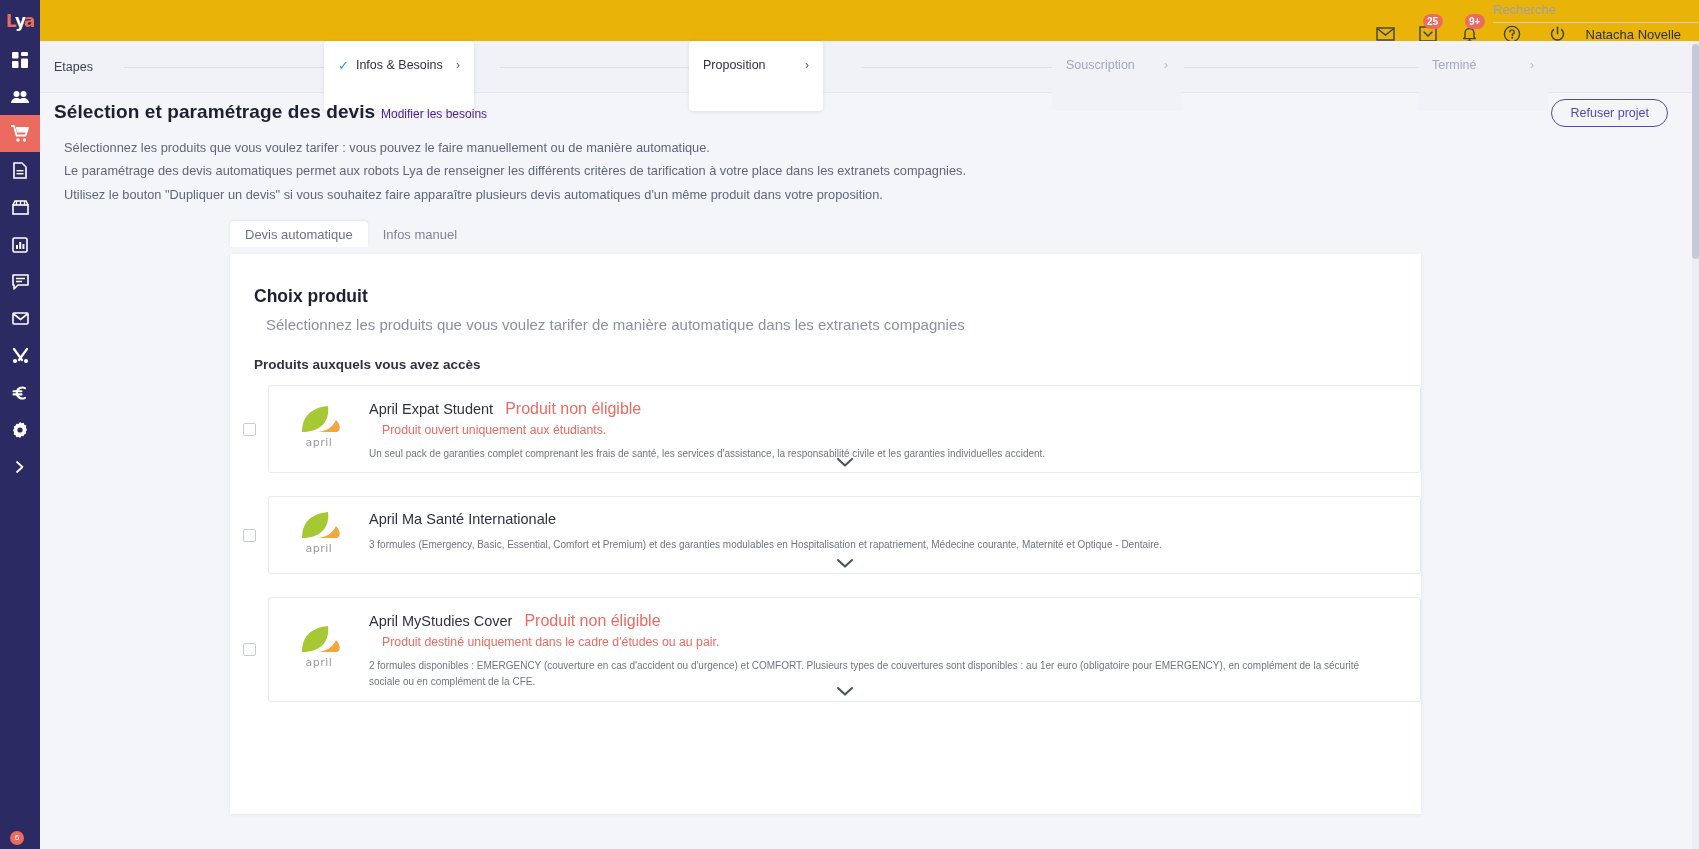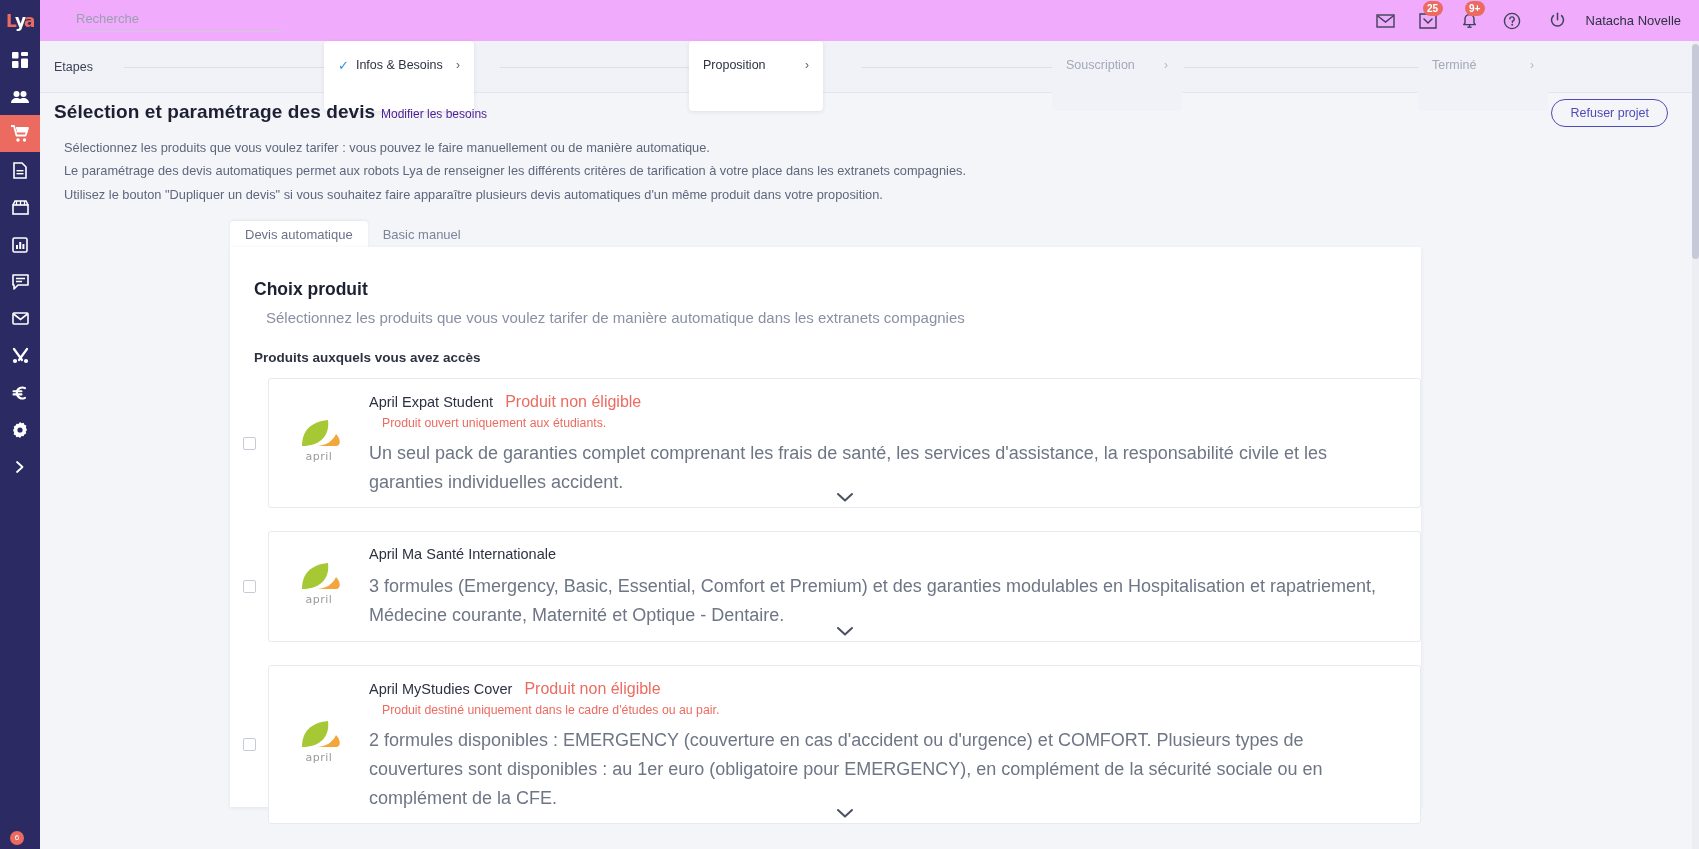--- a/index.html
+++ b/index.html
@@ -35,22 +35,22 @@
     position: absolute; left: 10px; bottom: 4px;
     width: 14px; height: 14px; border-radius: 50%;
     background: #ec6b61; color: #fff;
     font-size: 8px; line-height: 14px; text-align: center;
   }
 
   
   #topbar {
     position: absolute; left: 40px; top: 0;
     width: 1659px; height: 41px;
-    background: #f0abfc;
-    display: flex; align-items: center;
+    background: #eab308;
+    display: flex; align-items: flex-end; flex-direction: column;
   }
   #search-wrap {
     margin-left: 36px;
     width: 206px;
     border-bottom: 1px solid #c9ccd8;
     padding-bottom: 4px;
   }
   #search-input {
     border: none; outline: none; background: transparent;
     font-family: "Liberation Sans", sans-serif;
@@ -153,21 +153,21 @@
     border-radius: 4px 4px 0 0;
     cursor: pointer;
   }
   .tab.active {
     background: #ffffff; color: #6b7288;
     box-shadow: 0 -1px 3px rgba(40,45,80,.07);
   }
 
   
   #panel {
-    position: absolute; left: 230px; top: 247px;
+    position: absolute; left: 230px; top: 254px;
     width: 1191px; min-height: 560px;
     background: #ffffff;
     box-shadow: 0 1px 4px rgba(40,45,80,.07);
   }
   #panel-title {
     position: absolute; left: 24px; top: 32px;
     font-size: 17.5px; font-weight: bold; color: #1d2033;
   }
   #panel-sub {
     position: absolute; left: 36px; top: 62px;
@@ -219,21 +219,21 @@
     display: flex; align-items: baseline; gap: 12px;
     margin-bottom: 5px;
   }
   .prod-name { font-size: 14.5px; color: #2d3142; }
   .prod-badge { font-size: 16px; color: #ec6b61; }
   .prod-warn {
     font-size: 12.3px; color: #ec6b61;
     margin: 0 0 9px 13px;
   }
   .prod-desc {
-    font-size: 18px; color: #6e7585; line-height: 1.62;
+    font-size: 10px; color: #6e7585; line-height: 1.62;
   }
   .card-caret {
     position: absolute; left: 0; right: 0; bottom: 4px;
     display: flex; justify-content: center;
     color: #4a5163; cursor: pointer;
   }
 
   
   #scroll-rail {
     position: absolute; right: 0; top: 41px;
@@ -436,21 +436,21 @@
   <div id="edit-needs-link">Modifier les besoins</div>
   <button id="refuse-btn">Refuser projet</button>
 
   <div class="intro-line" id="intro0">Sélectionnez les produits que vous voulez tarifer : vous pouvez le faire manuellement ou de manière automatique.</div>
   <div class="intro-line" id="intro1">Le paramétrage des devis automatiques permet aux robots Lya de renseigner les différents critères de tarification à votre place dans les extranets compagnies.</div>
   <div class="intro-line" id="intro2">Utilisez le bouton "Dupliquer un devis" si vous souhaitez faire apparaître plusieurs devis automatiques d'un même produit dans votre proposition.</div>
 </div>
 
 <div id="tabs">
   <div class="tab active">Devis automatique</div>
-  <div class="tab">Basic manuel</div>
+  <div class="tab">Infos manuel</div>
 </div>
 
 <div id="panel">
   <div id="panel-title">Choix produit</div>
   <div id="panel-sub">Sélectionnez les produits que vous voulez tarifer de manière automatique dans les extranets compagnies</div>
   <div id="access-title">Produits auxquels vous avez accès</div>
 
   <div id="cards">
 
     <div class="card-row">

